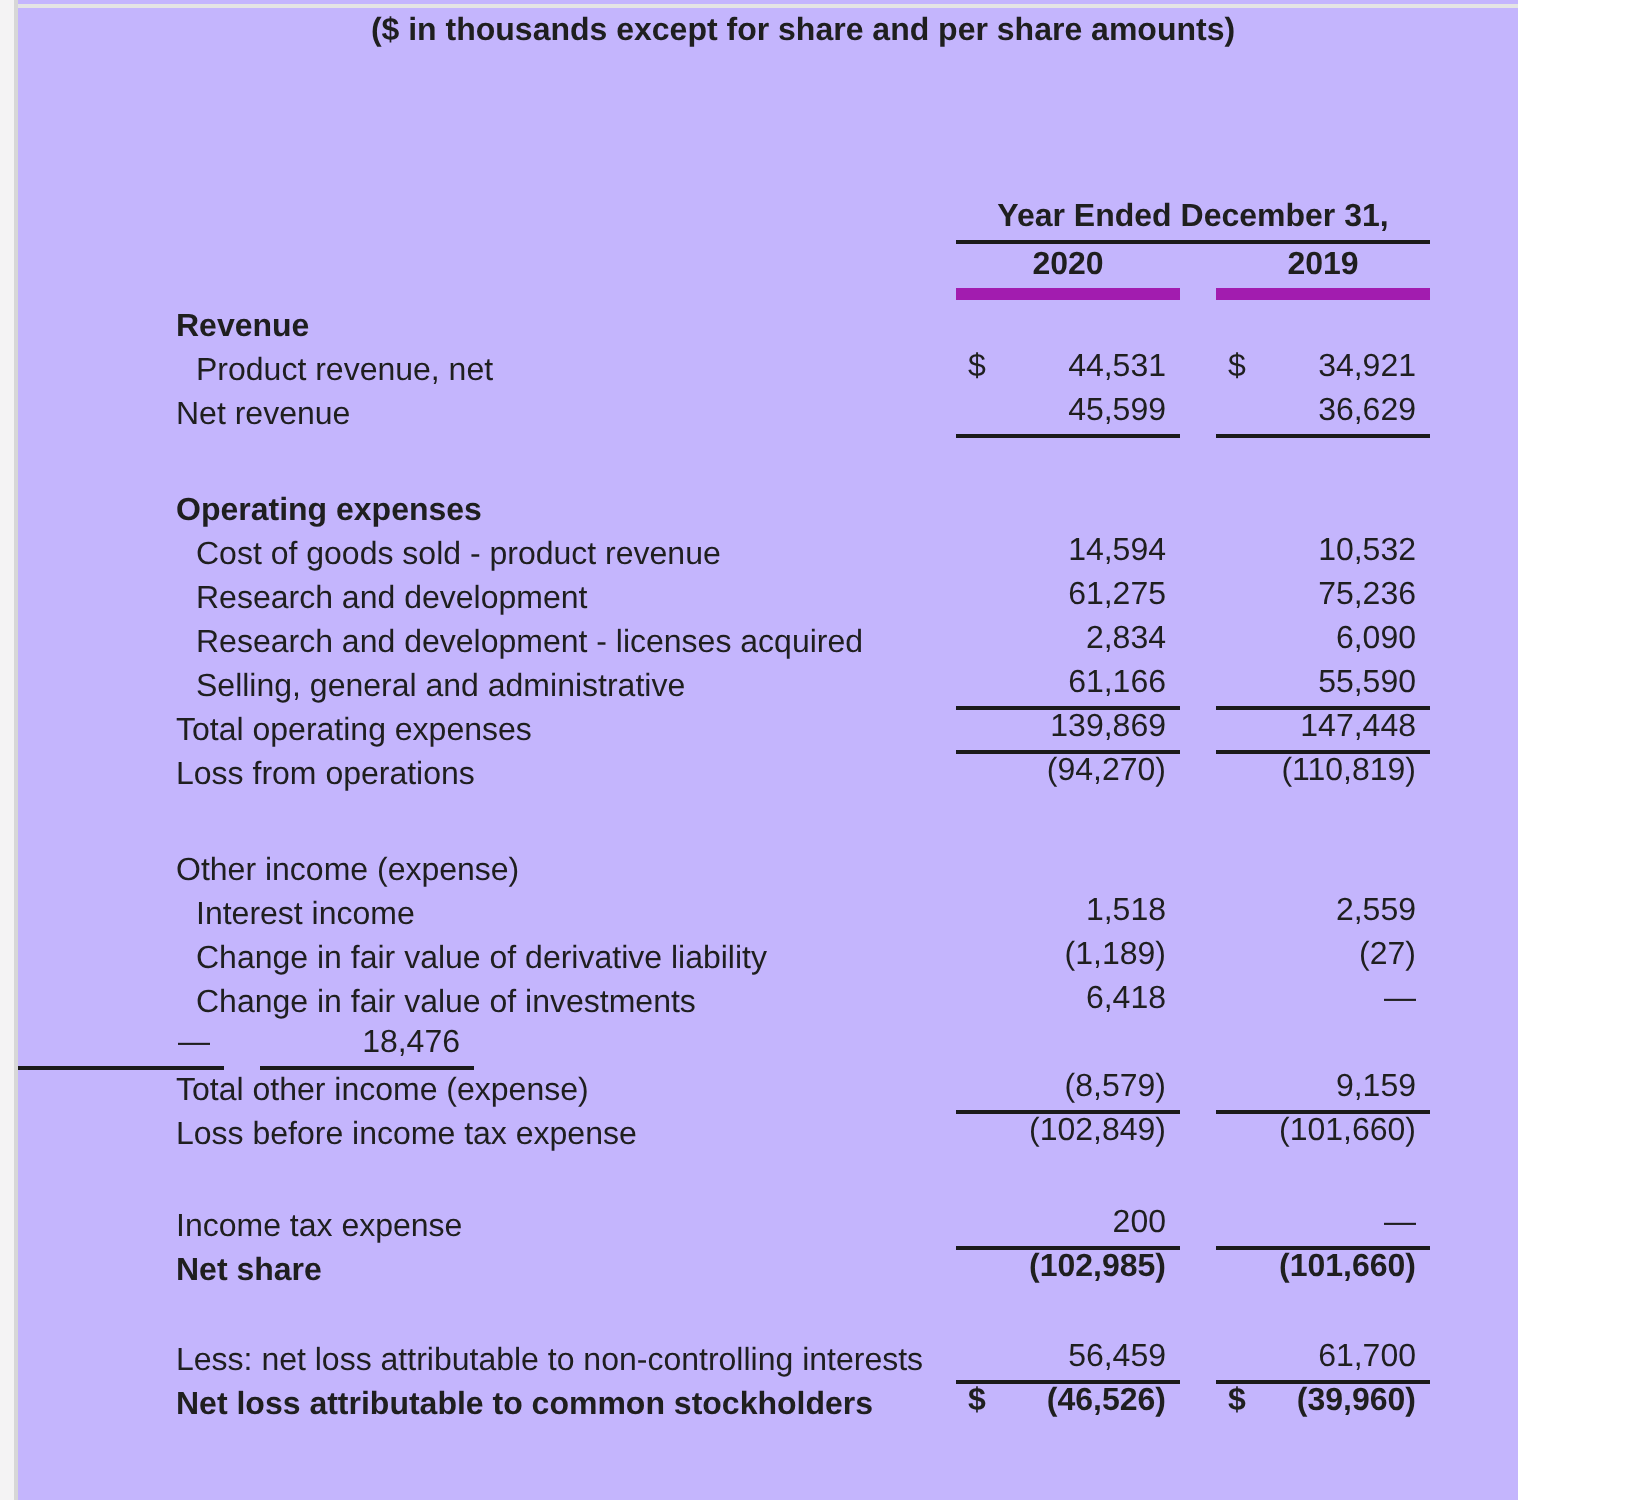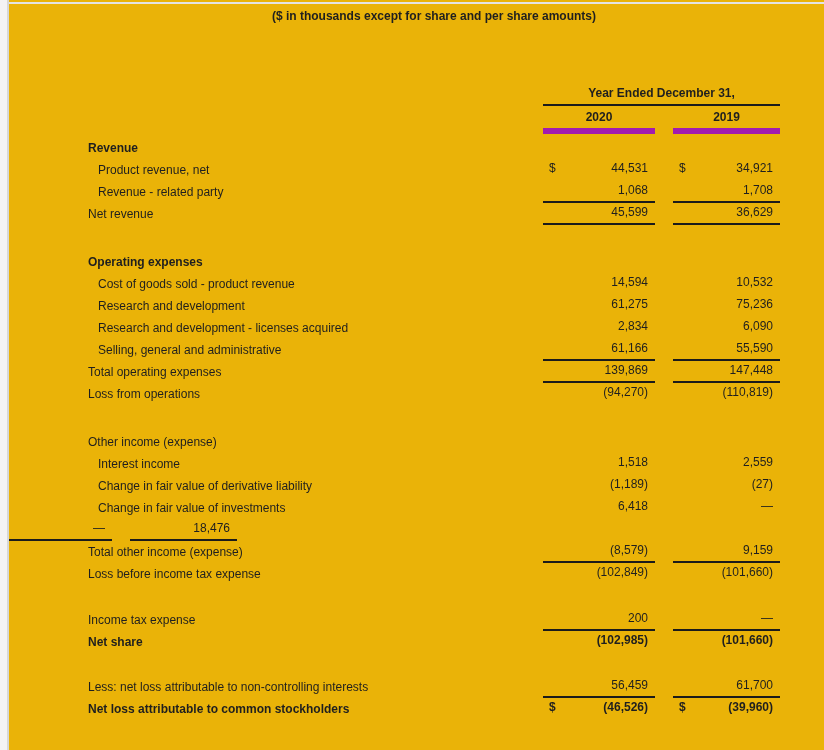--- a/index.html
+++ b/index.html
@@ -1,37 +1,37 @@
 <!DOCTYPE html>
 <html><head>
 <meta charset="utf-8">
 <style>
   html,body{margin:0;padding:0;background:#fff;}
   #page{
     position:relative;
-    width:824px;height:750px;
-    background:#eab308;
+    width:759px;height:750px;
+    background:#c4b5fd;
     font-family:"Liberation Sans","DejaVu Sans",sans-serif;
-    font-size:12px;
+    font-size:16px;
     color:#1f1f1f;
     overflow:hidden;
   }
   .edge-left-strip{position:absolute;left:0;top:0;width:7px;height:100%;background:#f4f3f4;}
   .edge-left-line{position:absolute;left:7px;top:0;width:2px;height:100%;background:#d7d7d7;}
   .edge-top-line{position:absolute;left:9px;top:2px;width:815px;height:2px;background:#e4e4e4;}
 
   .doc-title{
     margin:6px 44px 0 88px;
     text-align:center;
     font-weight:bold;
     line-height:20px;
   }
 
   
-  .hrow{display:flex;margin-top:58px;padding-right:44px;}
+  .hrow{display:flex;margin-top:74px;padding-right:44px;}
   .hlab{flex:1;}
   .hgroup{width:237px;}
   .period{
     text-align:center;font-weight:bold;
     padding-bottom:2px;border-bottom:2px solid #1b1b1b;
     line-height:18px;
   }
   .hcols{display:flex;margin-top:2px;}
   .hcol{
     text-align:center;font-weight:bold;
@@ -107,32 +107,20 @@
           <span class="usd">$</span>
           <span class="num">44,531</span>
         </div>
         <div class="colgap"></div>
         <div class="val c2">
           <span class="usd">$</span>
           <span class="num">34,921</span>
         </div>
       </div>
       <div class="row">
-        <div class="lab ind">Revenue - related party</div>
-        <div class="val c1 ul">
-          <span class="usd"></span>
-          <span class="num">1,068</span>
-        </div>
-        <div class="colgap"></div>
-        <div class="val c2 ul">
-          <span class="usd"></span>
-          <span class="num">1,708</span>
-        </div>
-      </div>
-      <div class="row">
         <div class="lab">Net revenue</div>
         <div class="val c1 ul">
           <span class="usd"></span>
           <span class="num">45,599</span>
         </div>
         <div class="colgap"></div>
         <div class="val c2 ul">
           <span class="usd"></span>
           <span class="num">36,629</span>
         </div>

